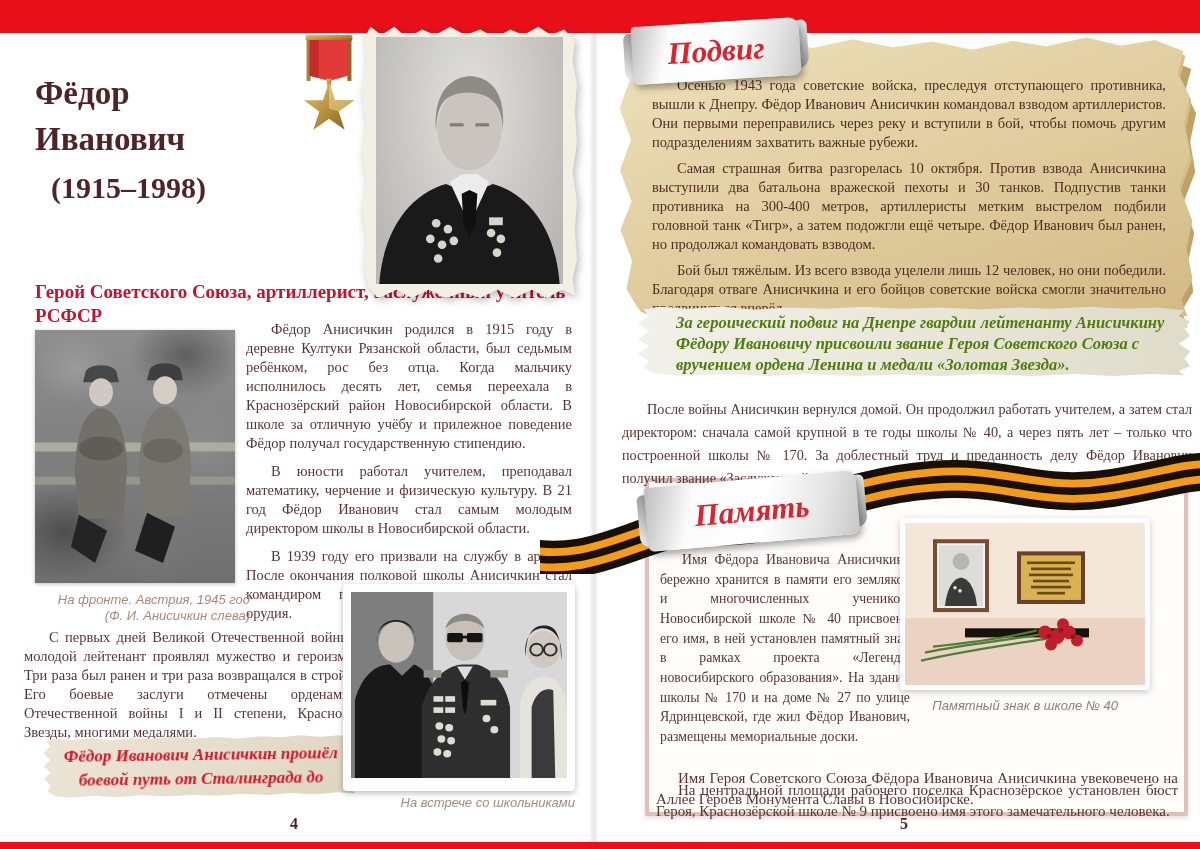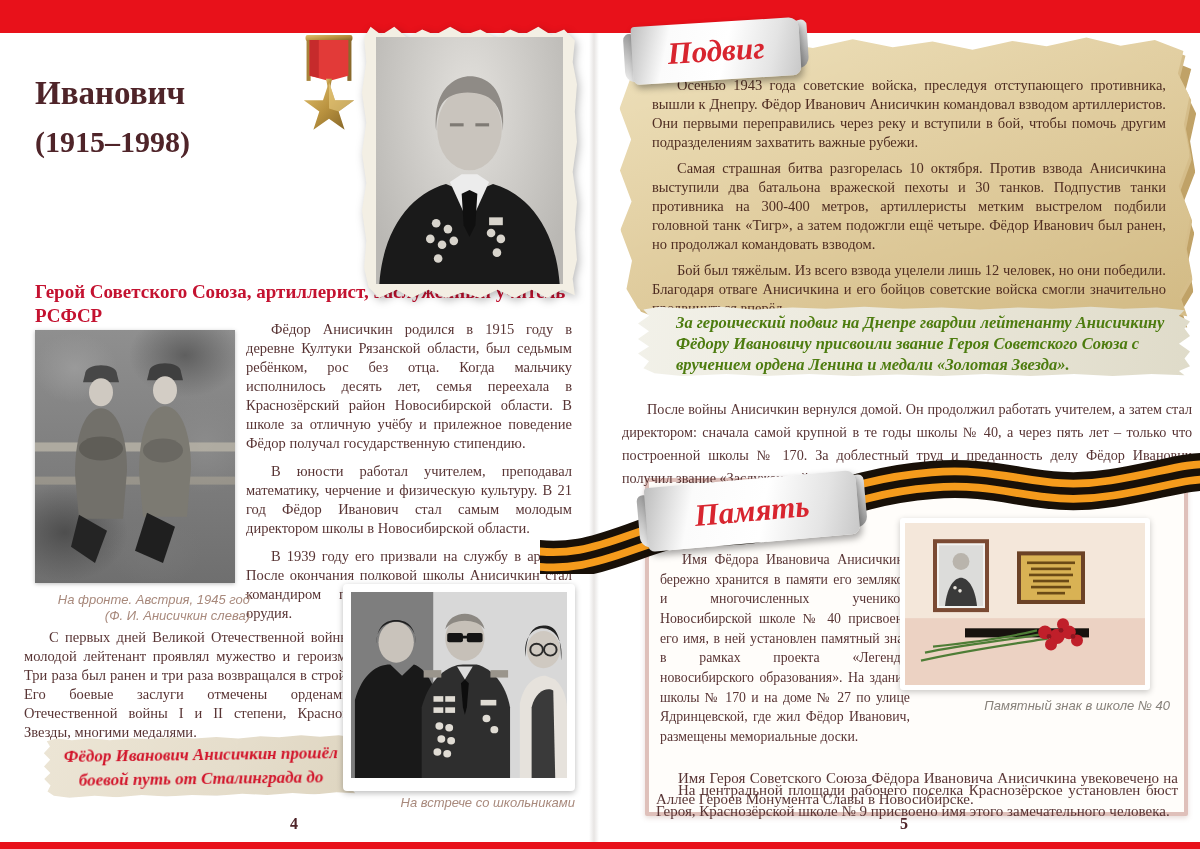--- a/index.html
+++ b/index.html
@@ -30,21 +30,21 @@
          font-size:13px; line-height:16px; text-align:right; color:#a8897c; }
   .cap-gray { color:#87817a; }
 
   .pagenum { font-size:16px; font-weight:bold; color:#4f2429; }
 
   
   .title-block { left:35px; top:66px; color:#4f2429; font-weight:bold; z-index:5; }
   .title-l1 { font-size:33px; line-height:58px; }
   .title-init { font-size:53px; color:#c41230; }
   .title-l2, .title-l3 { font-size:33px; line-height:38px; margin-top:8px; }
-  .title-years { font-size:30px; line-height:36px; margin-top:12px; }
+  .title-years { font-size:30px; line-height:36px; margin-top:12px;margin-left:16px; }
 
   .subtitle { left:35px; top:280px; width:545px; font-size:19px; font-weight:bold;
               color:#c41230; line-height:24px; z-index:5; }
 
   .bodytext { font-size:14.5px; line-height:19px; text-align:justify;
               text-indent:25px; color:#583434; margin:0 0 9px 0; }
 
   .col-right { left:246px; top:320px; width:326px; z-index:5; }
   .war-par { left:24px; top:628px; width:326px; z-index:5; }
   .portrait-wrap { left:362px; top:24px; width:215px; height:274px; z-index:21; }
@@ -122,34 +122,35 @@
   .pamyat-col { left:660px; top:536px; width:250px; z-index:12;
       font-size:13.8px; line-height:19.7px; text-align:justify; text-indent:22px; color:#583434; }
   .pamyat-wide { width:522px; left:656px; z-index:12; font-size:15px; line-height:20.5px;
       text-align:justify; text-indent:22px; color:#583434; }
   .pamyat-p2 { top:753px; }
   .pamyat-p3 { top:765px; }
 
   .photo-memorial { left:900px; top:518px; width:250px; height:172px; background:#ffffff;
       z-index:12; box-shadow:0 2px 6px rgba(0,0,0,0.22); border-radius:3px; }
   .photo-memorial-inner { position:absolute; left:5px; top:5px; right:5px; bottom:5px; overflow:hidden; }
-  .cap-memorial { left:880px; top:698px; width:290px; z-index:12; }
+  .cap-memorial { left:828px; top:698px; width:290px; z-index:12; }
 
   .pagenum-right { left:900px; top:815px; z-index:5; }
 </style>
 </head>
 <body>
 
 <div class="spread">
 
   <div class="bar bar-top"></div>
   <div class="bar bar-bottom"></div>
   <div class="gutter"></div>
 
   <div class="abs title-block">
+    <div class="title-l2">Фёдор</div>
     <div class="title-l3">Иванович</div>
     <div class="title-years">(1915–1998)</div>
   </div>
 
   <div class="abs subtitle">Герой Советского Союза, артиллерист, Заслуженный учитель РСФСР</div>
 
   <div class="abs medal-gold-star">
     <svg width="100%" height="100%" viewBox="0 0 60 100">
       <defs>
         <linearGradient id="gld" x1="0" y1="0" x2="1" y2="1">

